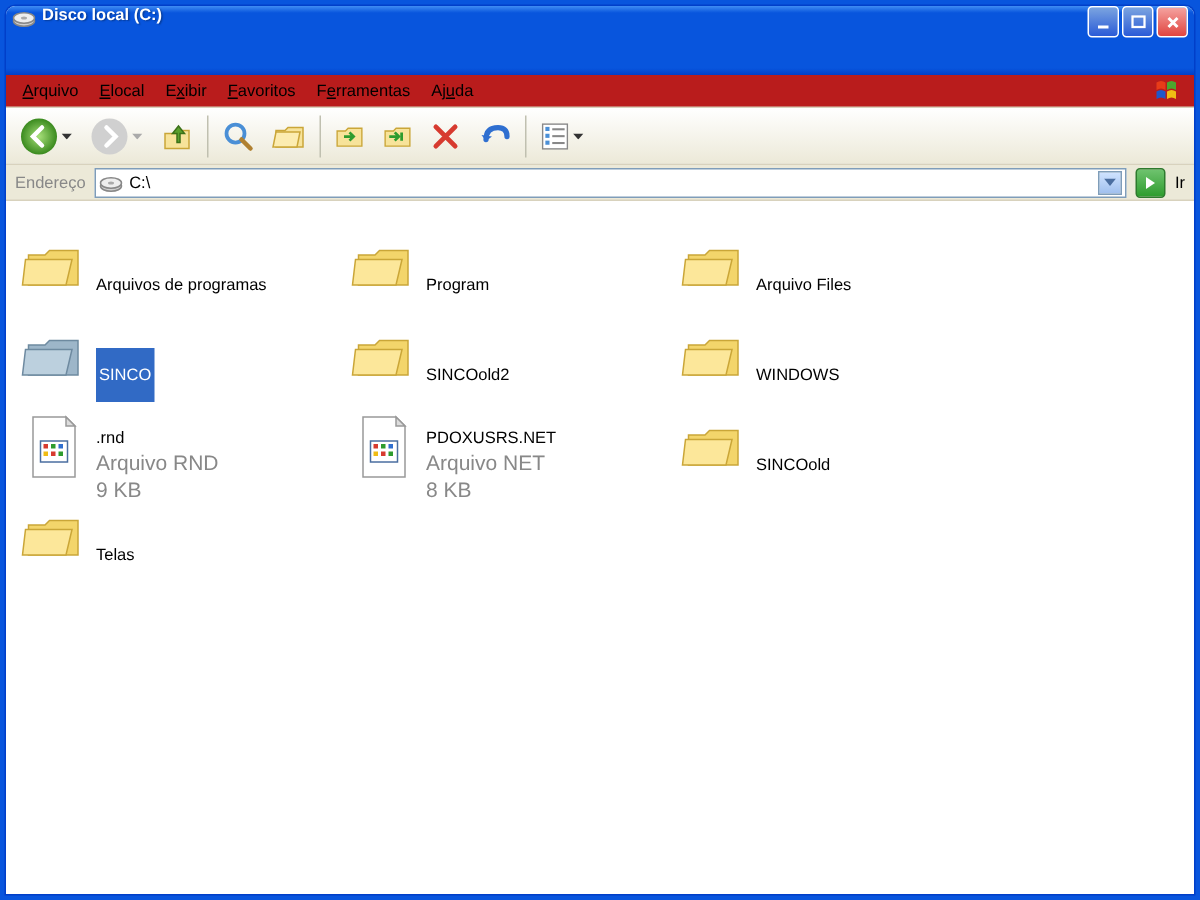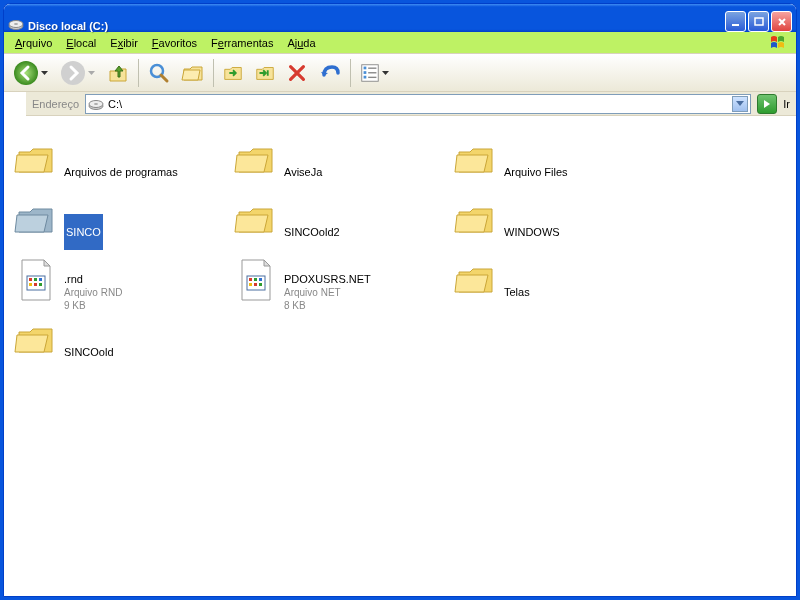--- a/index.html
+++ b/index.html
@@ -1,46 +1,46 @@
 <!DOCTYPE html>
 <html><head>
 <meta charset="utf-8">
 <style>
 * { margin: 0; padding: 0; box-sizing: border-box; font-family: Tahoma, sans-serif; font-size: 11px; }
 body { background: #0855dd; width: 800px; height: 600px; overflow: hidden; padding: 3px; }
 .window { width: 794px; height: 594px; border: 1px solid #003fc9; background: #fff; border-radius: 7px 7px 0 0; overflow: hidden; }
-.titlebar { height: 28px; background: linear-gradient(to bottom, #3f8cf3 0%, #0855dd 10%, #0855dd 90%, #003fc9 100%); display: flex; align-items: flex-end; padding: 0 4px; color: #fff; font-weight: bold; font-size: 13px; }
+.titlebar { height: 46px; background: linear-gradient(to bottom, #3f8cf3 0%, #0855dd 10%, #0855dd 90%, #003fc9 100%); display: flex; align-items: flex-start; padding: 0 4px; color: #fff; font-weight: bold; font-size: 13px; }
 .titlebar .ticon { width: 16px; height: 16px; margin-right: 4px; display: flex; align-items: center; justify-content: center; }
 .ticon svg { width: 16px; height: 16px; }
 .title-text { flex: 1; text-shadow: 1px 1px 1px rgba(0,0,0,0.3); }
 .win-btns { display: flex; gap: 2px; }
 .win-btn { width: 21px; height: 21px; border-radius: 3px; border: 1px solid #fff; display: flex; align-items: center; justify-content: center; cursor: pointer; }
 .win-min, .win-max { background: linear-gradient(to bottom, #7ba4e0, #2a5bd7); }
 .win-close { background: linear-gradient(to bottom, #f5a3a0, #e04540); }
 .win-btn svg { width: 12px; height: 12px; }
-.menubar { height: 22px; background: #bef264; border-bottom: 1px solid #d8d2bd; display: flex; align-items: center; padding: 0 4px; }
+.menubar { height: 22px; background: #b91c1c; border-bottom: 1px solid #d8d2bd; display: flex; align-items: center; padding: 0 4px; }
 .menu-item { padding: 3px 7px; cursor: pointer; }
 .menu-item span.u { text-decoration: underline; }
 .menubar .logo { margin-left: auto; padding: 0 4px; }
 .toolbar { height: 38px; background: linear-gradient(to bottom, #fff, #ece9d8); border-bottom: 1px solid #d8d2bd; display: flex; align-items: center; padding: 0 6px; gap: 6px; }
 .tbtn { display: flex; align-items: center; justify-content: center; padding: 2px; cursor: pointer; border-radius: 3px; }
 .tsep { width: 1px; height: 28px; background: #c0c0b0; }
 .dd { width: 9px; display: flex; align-items: center; justify-content: center; }
-.addressbar { height: 24px; background: #ece9d8; border-bottom: 1px solid #d8d2bd; display: flex; align-items: center; padding: 0 6px; gap: 6px; margin-left: 22px; }
+.addressbar { height: 24px; background: #ece9d8; border-bottom: 1px solid #d8d2bd; display: flex; align-items: center; padding: 0 6px; gap: 6px; }
 .addr-label { color: #888; }
 .addr-input { flex: 1; height: 20px; background: #fff; border: 1px solid #7f9db9; display: flex; align-items: center; padding: 0 2px; }
 .addr-icon { width: 16px; height: 16px; margin-right: 4px; }
 .addr-text { flex: 1; }
 .addr-dd { width: 16px; height: 16px; background: linear-gradient(#cfe3ff,#a0c0ee); border: 1px solid #7f9db9; display: flex; align-items: center; justify-content: center; cursor: pointer; }
 .go-btn { width: 20px; height: 20px; background: linear-gradient(to bottom, #6fc36f, #2e9c2e); border: 1px solid #2e7a2e; border-radius: 3px; display: flex; align-items: center; justify-content: center; cursor: pointer; }
 .content { background: #fff; height: calc(100% - 28px - 22px - 38px - 24px); overflow: auto; padding: 16px 8px; display: grid; grid-template-columns: repeat(3, 220px); grid-auto-rows: 56px; gap: 4px 0; align-content: start; }
 .item { display: flex; align-items: center; gap: 6px; padding: 2px; cursor: pointer; }
 .item .icon { width: 44px; height: 40px; flex-shrink: 0; display: flex; align-items: center; justify-content: center; }
 .item .label { line-height: 1.3; margin-top: 24px; }
-.item .meta { color: #888; font-size: 10px; }
+.item .meta { color: #888; font-size: 14px; }
 .item.selected .namebox { background: #316ac5; color: #fff; padding: 12px 2px; }
 svg { display: block; }
 </style>
 </head>
 <body>
 
 <div class="window">
 
   <div class="titlebar">
     <span class="ticon">
@@ -214,21 +214,21 @@
         </div>
         <div class="label"><span class="namebox">Arquivos de programas</span></div>
       </div>
       <div class="item">
         <div class="icon">
           <svg width="44" height="40" viewBox="0 0 44 40">
             <path d="M5 12 L16 12 L19 9 L38 9 L38 32 L5 32 Z" fill="#f3d56b" stroke="#caa638"></path>
             <path d="M3 15 L34 15 L30 32 L1 32 Z" fill="#fce79a" stroke="#caa638"></path>
           </svg>
         </div>
-        <div class="label"><span class="namebox">AviseJa</span></div>
+        <div class="label"><span class="namebox">Program</span></div>
       </div>
       <div class="item">
         <div class="icon">
           <svg width="44" height="40" viewBox="0 0 44 40">
             <path d="M5 12 L16 12 L19 9 L38 9 L38 32 L5 32 Z" fill="#f3d56b" stroke="#caa638"></path>
             <path d="M3 15 L34 15 L30 32 L1 32 Z" fill="#fce79a" stroke="#caa638"></path>
           </svg>
         </div>
         <div class="label"><span class="namebox">Arquivo Files</span></div>
       </div>
@@ -291,26 +291,26 @@
         </div>
         <div class="label"><span class="namebox">PDOXUSRS.NET</span><div class="meta">Arquivo NET</div><div class="meta">8 KB</div></div>
       </div>
       <div class="item">
         <div class="icon">
           <svg width="44" height="40" viewBox="0 0 44 40">
             <path d="M5 12 L16 12 L19 9 L38 9 L38 32 L5 32 Z" fill="#f3d56b" stroke="#caa638"></path>
             <path d="M3 15 L34 15 L30 32 L1 32 Z" fill="#fce79a" stroke="#caa638"></path>
           </svg>
         </div>
+        <div class="label"><span class="namebox">SINCOold</span></div>
+      </div>
+      <div class="item">
+        <div class="icon">
+          <svg width="44" height="40" viewBox="0 0 44 40">
+            <path d="M5 12 L16 12 L19 9 L38 9 L38 32 L5 32 Z" fill="#f3d56b" stroke="#caa638"></path>
+            <path d="M3 15 L34 15 L30 32 L1 32 Z" fill="#fce79a" stroke="#caa638"></path>
+          </svg>
+        </div>
         <div class="label"><span class="namebox">Telas</span></div>
       </div>
-      <div class="item">
-        <div class="icon">
-          <svg width="44" height="40" viewBox="0 0 44 40">
-            <path d="M5 12 L16 12 L19 9 L38 9 L38 32 L5 32 Z" fill="#f3d56b" stroke="#caa638"></path>
-            <path d="M3 15 L34 15 L30 32 L1 32 Z" fill="#fce79a" stroke="#caa638"></path>
-          </svg>
-        </div>
-        <div class="label"><span class="namebox">SINCOold</span></div>
-      </div>
     </div>
 
 </div>
 
 </body></html>

